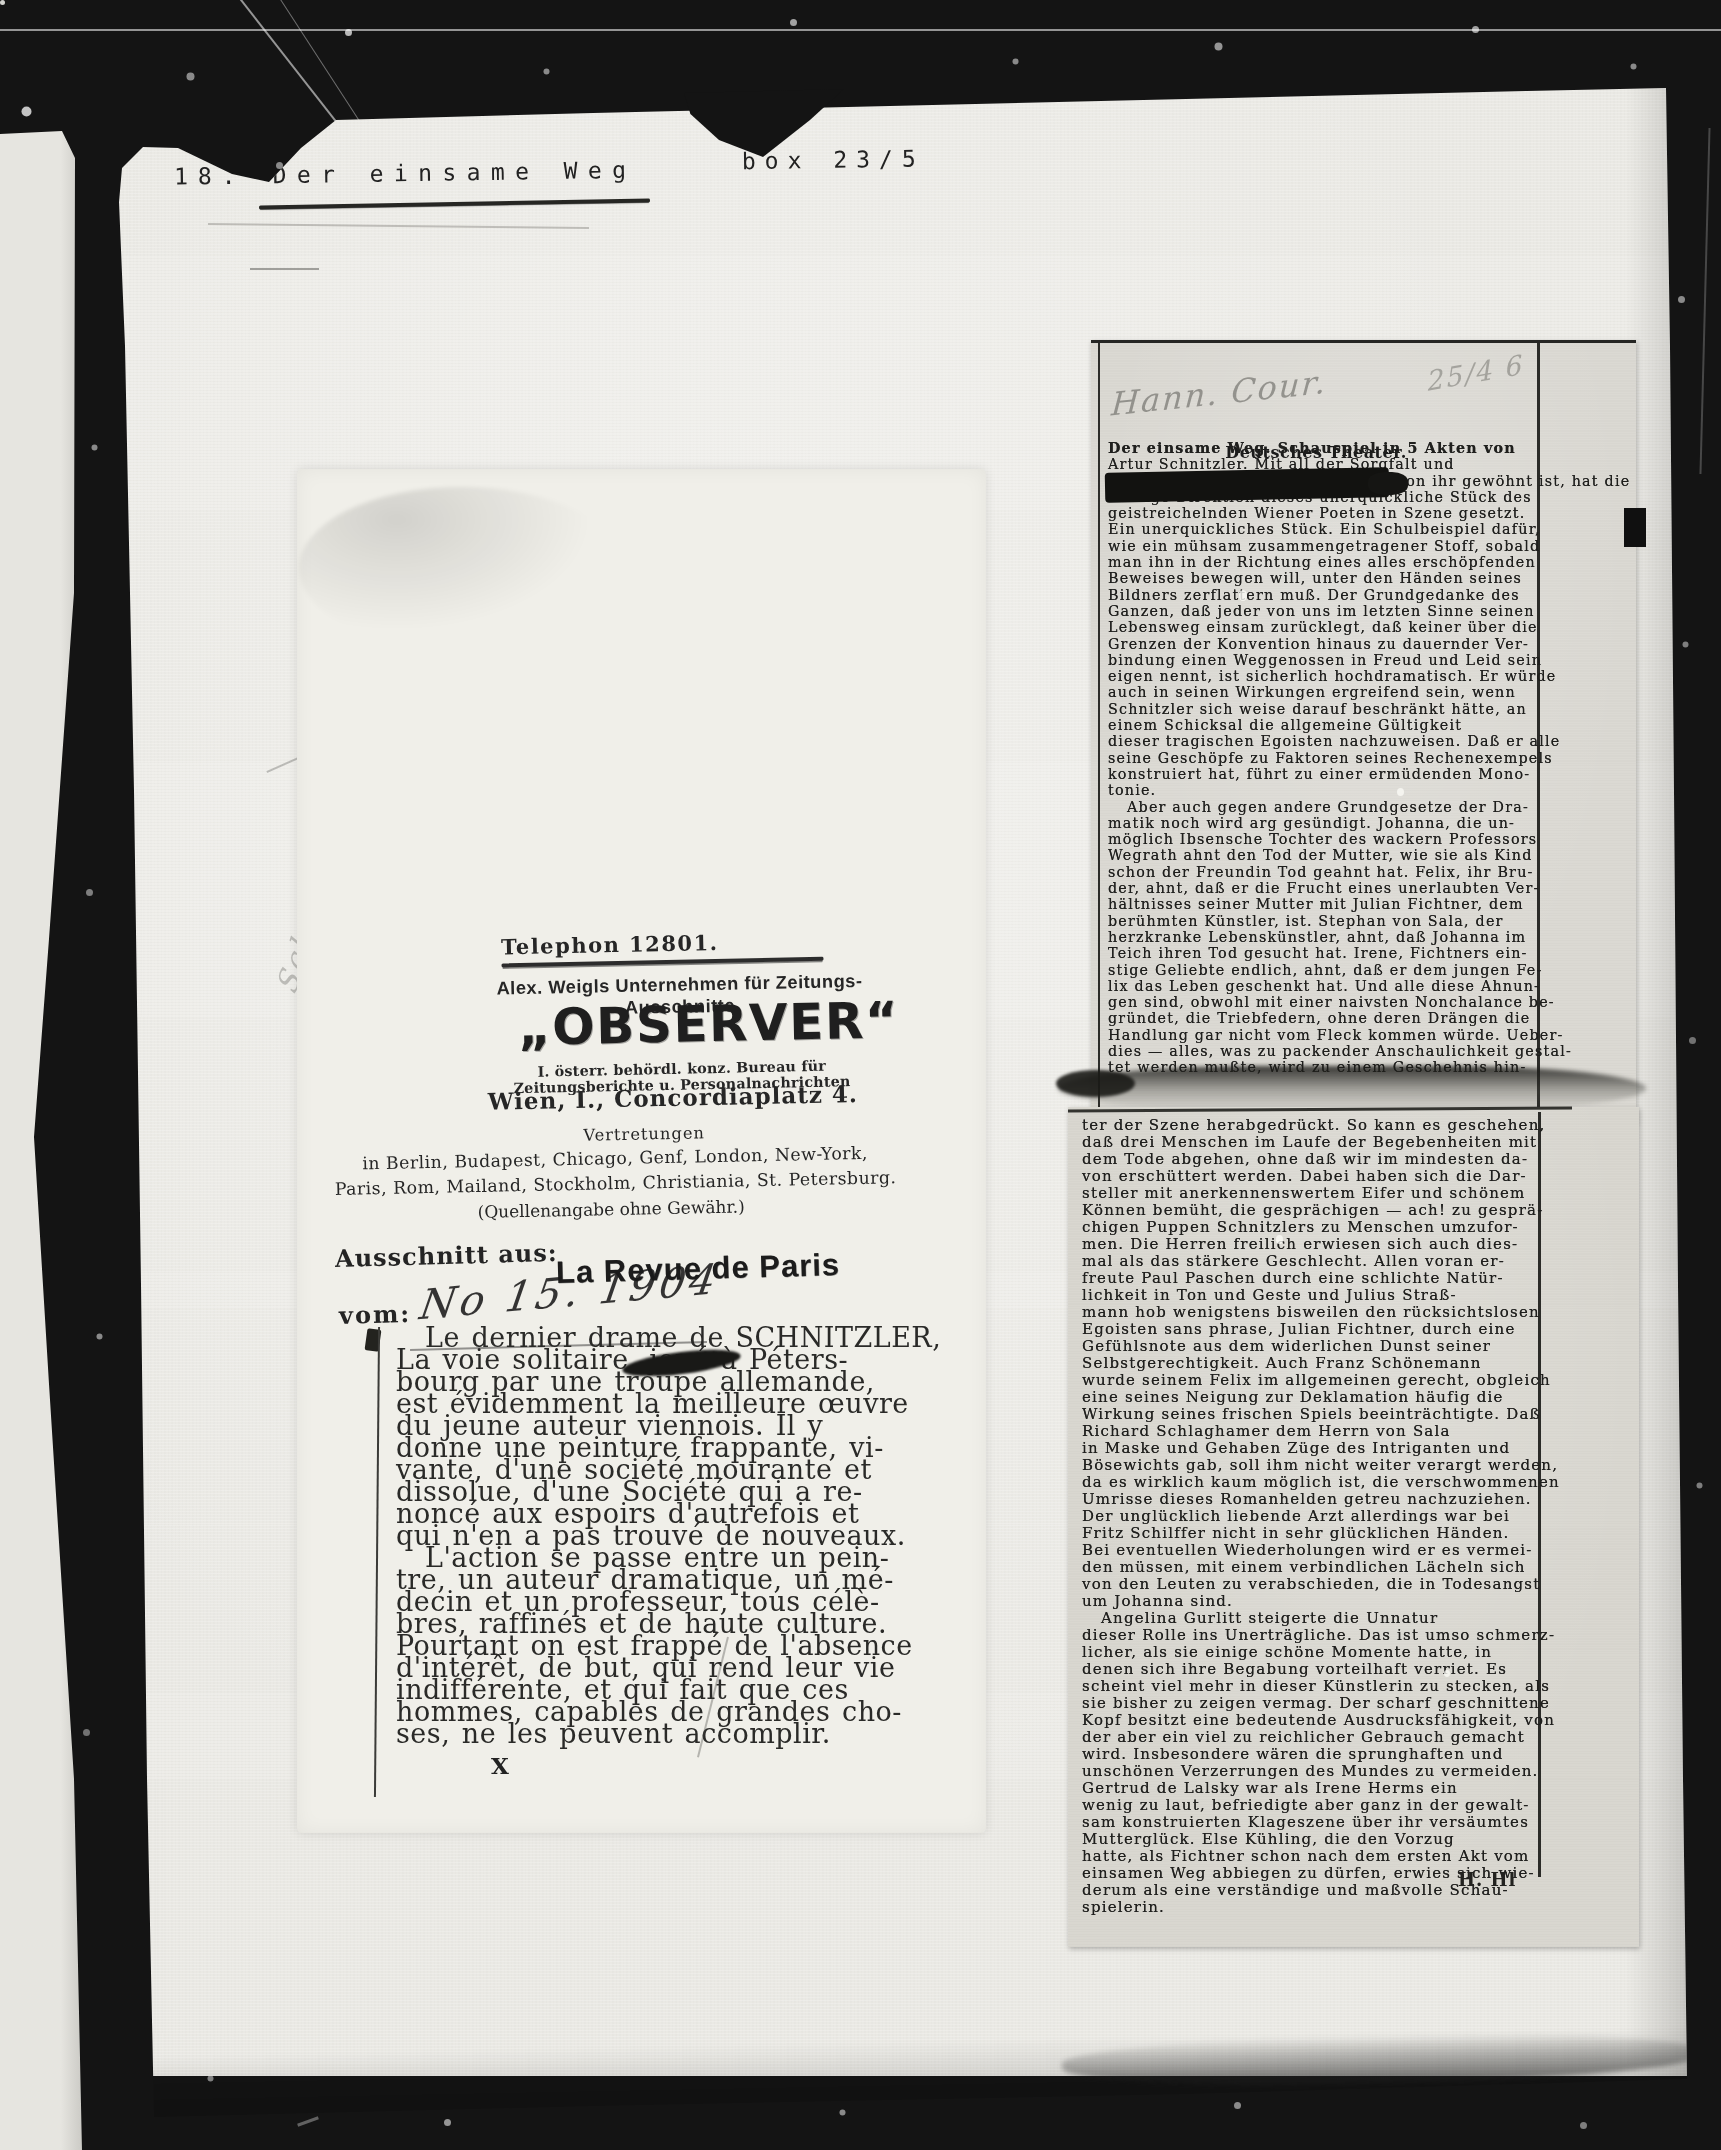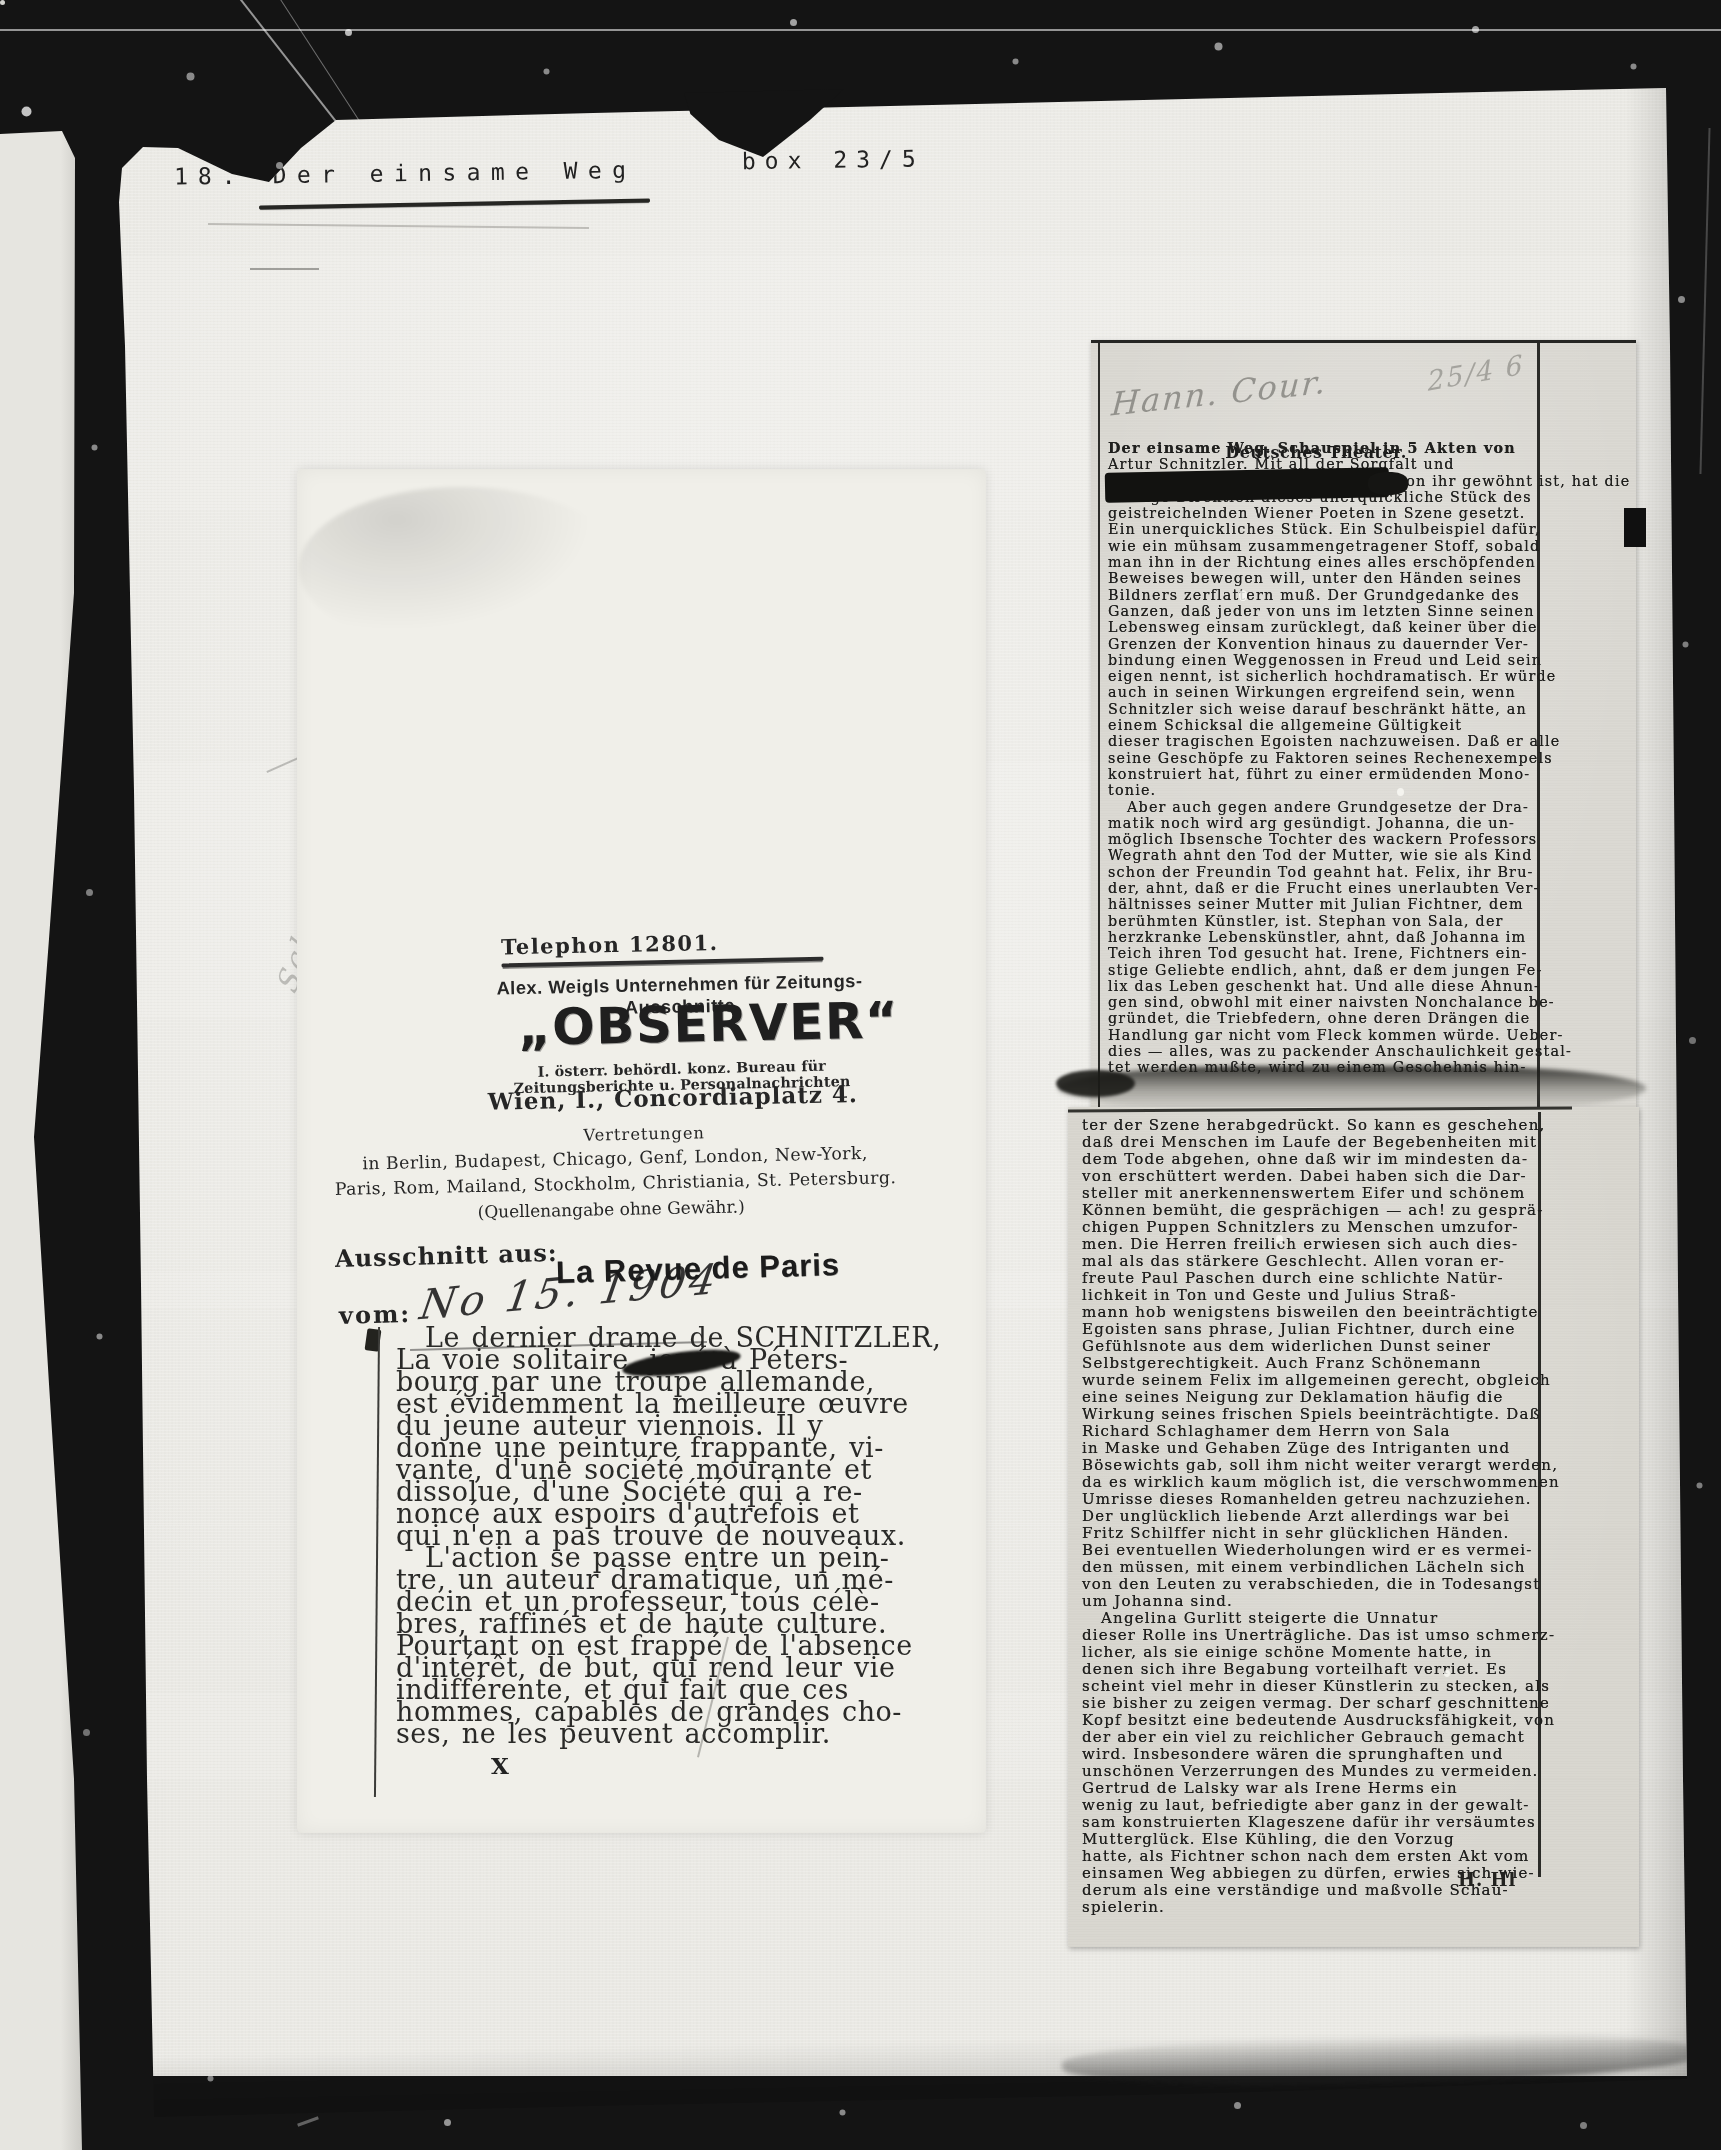--- a/index.html
+++ b/index.html
@@ -287,21 +287,21 @@
             <div class="tl">daß drei Menschen im Laufe der Begebenheiten mit</div>
             <div class="tl">dem Tode abgehen, ohne daß wir im mindesten da-</div>
             <div class="tl">von erschüttert werden. Dabei haben sich die Dar-</div>
             <div class="tl">steller mit anerkennenswertem Eifer und schönem</div>
             <div class="tl">Können bemüht, die gesprächigen — ach! zu gesprä-</div>
             <div class="tl">chigen Puppen Schnitzlers zu Menschen umzufor-</div>
             <div class="tl">men. Die Herren freilich erwiesen sich auch dies-</div>
             <div class="tl">mal als das stärkere Geschlecht. Allen voran er-</div>
             <div class="tl">freute Paul Paschen durch eine schlichte Natür-</div>
             <div class="tl">lichkeit in Ton und Geste und Julius Straß-</div>
-            <div class="tl">mann hob wenigstens bisweilen den beeinträchtigte</div>
+            <div class="tl">mann hob wenigstens bisweilen den rücksichtslosen</div>
             <div class="tl">Egoisten sans phrase, Julian Fichtner, durch eine</div>
             <div class="tl">Gefühlsnote aus dem widerlichen Dunst seiner</div>
             <div class="tl">Selbstgerechtigkeit. Auch Franz Schönemann</div>
             <div class="tl">wurde seinem Felix im allgemeinen gerecht, obgleich</div>
             <div class="tl">eine seines Neigung zur Deklamation häufig die</div>
             <div class="tl">Wirkung seines frischen Spiels beeinträchtigte. Daß</div>
             <div class="tl">Richard Schlaghamer dem Herrn von Sala</div>
             <div class="tl">in Maske und Gehaben Züge des Intriganten und</div>
             <div class="tl">Bösewichts gab, soll ihm nicht weiter verargt werden,</div>
             <div class="tl">da es wirklich kaum möglich ist, die verschwommenen</div>
@@ -319,21 +319,21 @@
             <div class="tl">licher, als sie einige schöne Momente hatte, in</div>
             <div class="tl">denen sich ihre Begabung vorteilhaft verriet. Es</div>
             <div class="tl">scheint viel mehr in dieser Künstlerin zu stecken, als</div>
             <div class="tl">sie bisher zu zeigen vermag. Der scharf geschnittene</div>
             <div class="tl">Kopf besitzt eine bedeutende Ausdrucksfähigkeit, von</div>
             <div class="tl">der aber ein viel zu reichlicher Gebrauch gemacht</div>
             <div class="tl">wird. Insbesondere wären die sprunghaften und</div>
             <div class="tl">unschönen Verzerrungen des Mundes zu vermeiden.</div>
             <div class="tl">Gertrud de Lalsky war als Irene Herms ein</div>
             <div class="tl">wenig zu laut, befriedigte aber ganz in der gewalt-</div>
-            <div class="tl">sam konstruierten Klageszene dafür ihr versäumtes</div>
+            <div class="tl">sam konstruierten Klageszene über ihr versäumtes</div>
             <div class="tl">Mutterglück. Else Kühling, die den Vorzug</div>
             <div class="tl">hatte, als Fichtner schon nach dem ersten Akt vom</div>
             <div class="tl">einsamen Weg abbiegen zu dürfen, erwies sich wie-</div>
             <div class="tl">derum als eine verständige und maßvolle Schau-</div>
             <div class="tl">spielerin.</div>
           </div>
         </div>
       <div class="white-fleck" style="left:208px;top:128px;width:7.4px;height:9px;"></div>
       <div class="white-fleck" style="left:376px;top:563px;width:6.4px;height:7.4px;"></div>
     </div>

